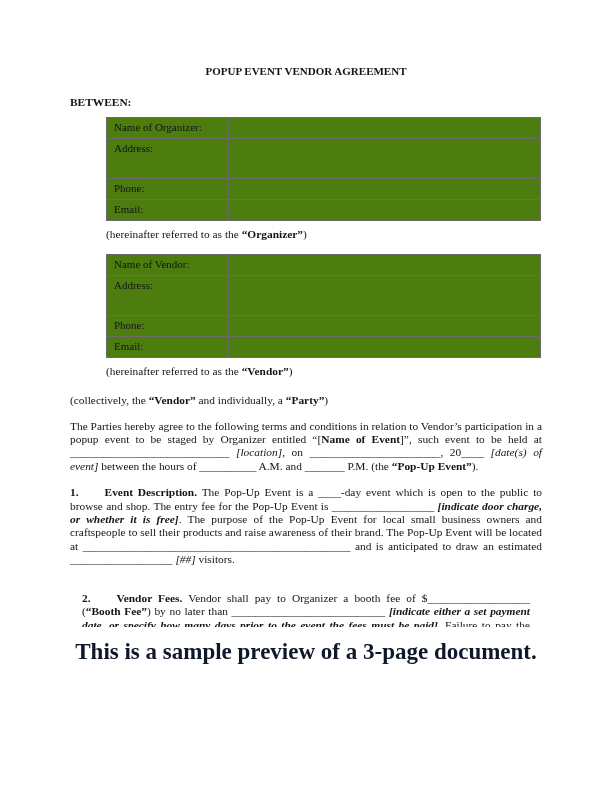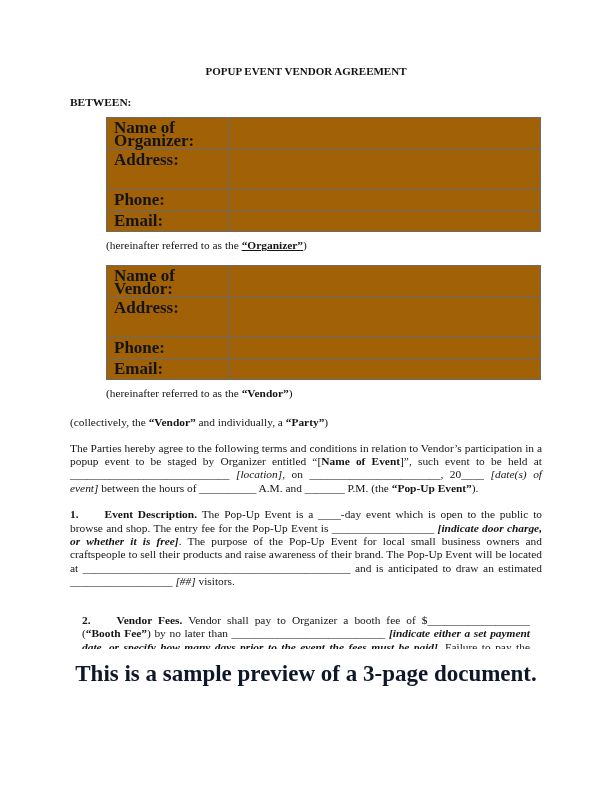--- a/index.html
+++ b/index.html
@@ -26,23 +26,22 @@
   table.info-table {
     border-collapse:collapse;
     width:435px;
     margin:0 0 7px 36px;
     table-layout:fixed;
   }
   table.info-table td {
     border:1px solid #6b6b6b;
     vertical-align:top;
     padding:3px 6px 2px 7px;
-    font-size:17px; line-height:13px;
-    background:#a16207;
-    font-weight:bold;
+    font-size:11px; line-height:13px;
+    background:#4d7c0f;
   }
   td.lab { width:108px; }
   tr.r-std td { height:15px; }
   tr.r-addr td { height:34px; }
   .hereinafter { margin:0 0 12px 36px; }
   .hereinafter.mb16 { margin-bottom:16px; }
   .collectively { margin:0 0 12px 0; }
   .para { margin:0 0 13px 0; text-align:justify; }
   .tab { display:inline-block; width:26px; }
   .clip2 { height:47px; overflow:hidden; margin:0 0 11px 0; }
@@ -78,21 +77,21 @@
         <td class="lab">Phone:</td>
         <td class="val"></td>
       </tr>
       <tr class="r-std">
         <td class="lab">Email:</td>
         <td class="val"></td>
       </tr>
     </tbody>
   </table>
 
-  <p class="hereinafter"><span>(hereinafter referred to as the </span><span style="font-weight: bold; text-decoration: underline;">“Organizer”</span><span>)</span></p>
+  <p class="hereinafter"><span>(hereinafter referred to as the </span><span style="font-weight: bold;">“Organizer”</span><span>)</span></p>
 
 
   <table class="info-table">
     <tbody>
       <tr class="r-std">
         <td class="lab">Name of Vendor:</td>
         <td class="val"></td>
       </tr>
       <tr class="r-addr">
         <td class="lab">Address:</td>

